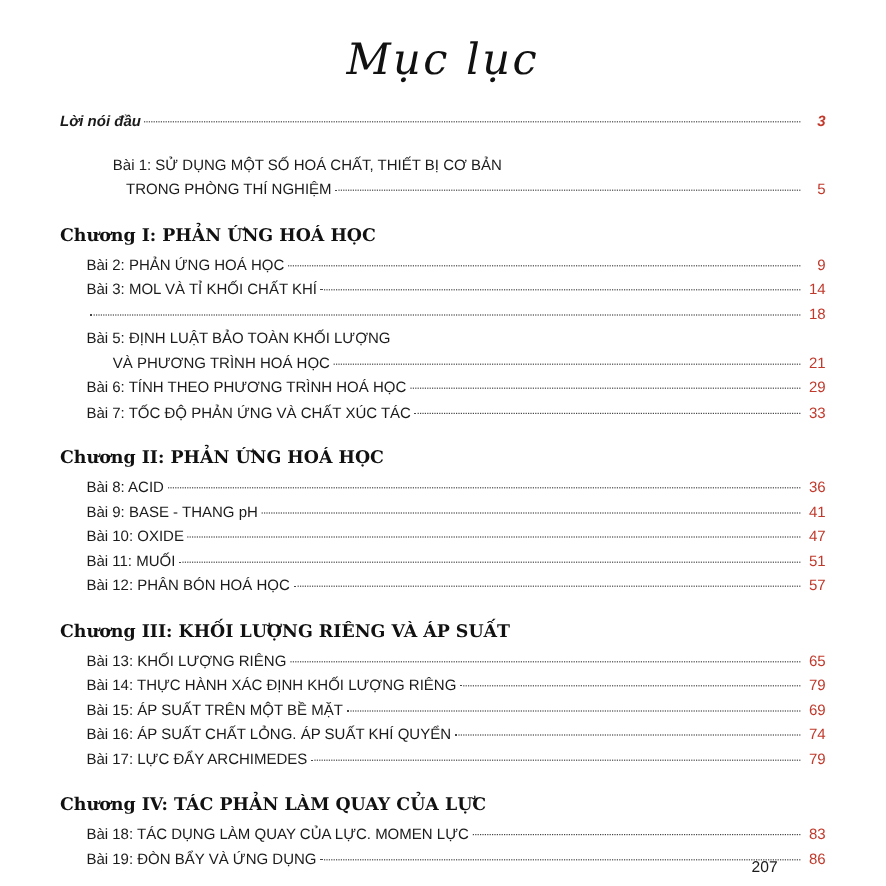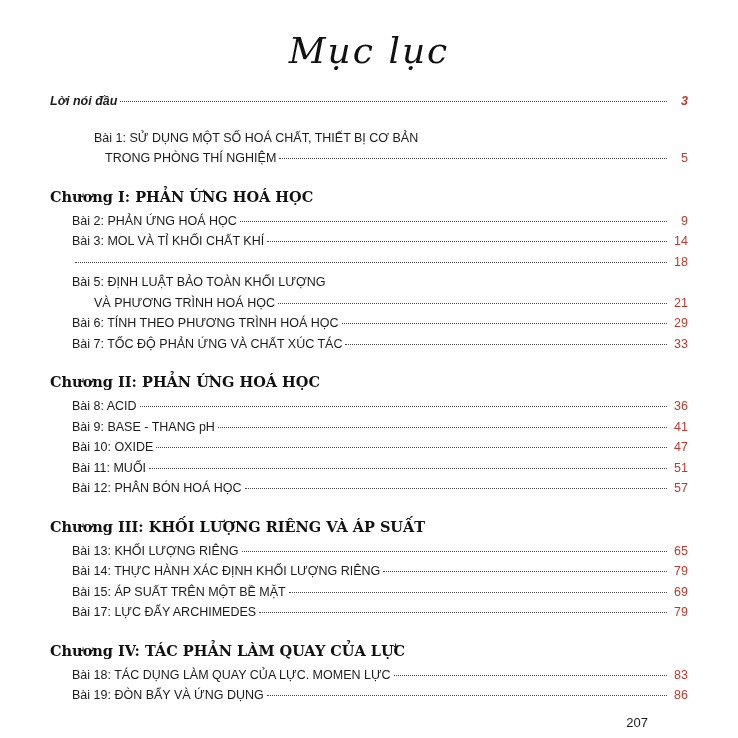--- a/index.html
+++ b/index.html
@@ -224,20 +224,25 @@
         <span class="txt">Bài 14: THỰC HÀNH XÁC ĐỊNH KHỐI LƯỢNG RIÊNG</span>
         <span class="leader"></span>
         <span class="pg">79</span>
       </div>
       <div class="row lesson">
         <span class="txt">Bài 15: ÁP SUẤT TRÊN MỘT BỀ MẶT</span>
         <span class="leader"></span>
         <span class="pg">69</span>
       </div>
       <div class="row lesson">
+        <span class="txt">Bài 16: ÁP SUẤT CHẤT LỎNG. ÁP SUẤT KHÍ QUYỂN</span>
+        <span class="leader"></span>
+        <span class="pg">74</span>
+      </div>
+      <div class="row lesson">
         <span class="txt">Bài 17: LỰC ĐẨY ARCHIMEDES</span>
         <span class="leader"></span>
         <span class="pg">79</span>
       </div>
     </div>
 
     <div class="group-gap"></div>
 
     <div class="group">
       <div class="chapter">Chương IV: TÁC PHẢN LÀM QUAY CỦA LỰC</div>

